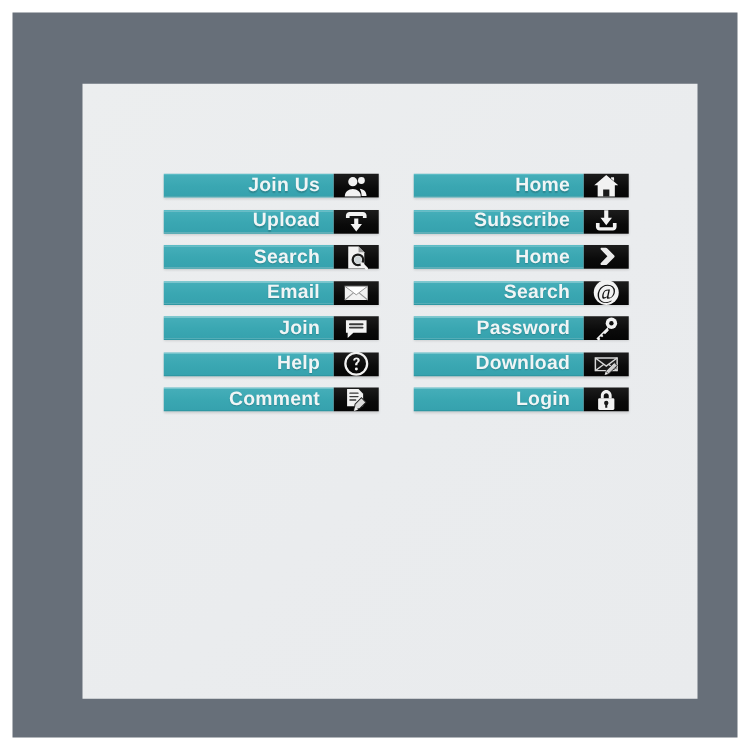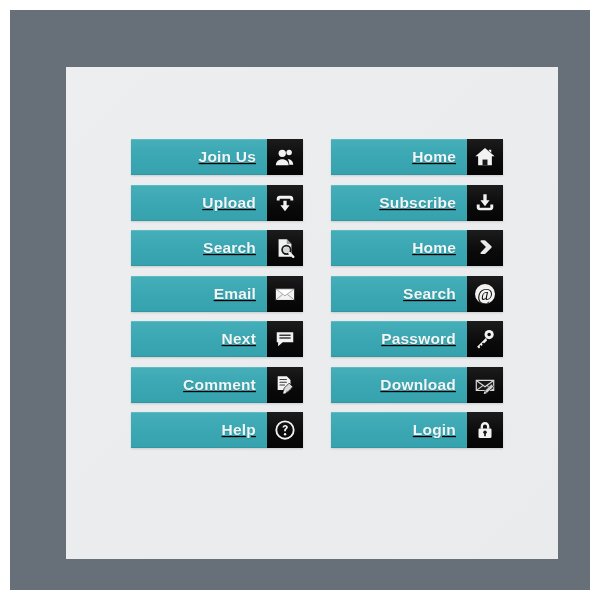--- a/index.html
+++ b/index.html
@@ -56,25 +56,24 @@
 
   .column {
     width: 172px;
     display: flex;
     flex-direction: column;
     gap: 9.5px;
   }
 
   .btn {
     position: relative;
-    height: 36px;
+    height: 19px;
     display: flex;
     align-items: stretch;
     box-shadow: 0 1px 2px rgba(0,0,0,0.14);
-    text-decoration: underline;
   }
 
   .btn-label {
     flex: 1;
     background: #3ba8b4;
     background: linear-gradient(to bottom, #45aeb9 0%, #3aa7b2 52%, #36a2ae 100%);
     display: flex;
     align-items: center;
     justify-content: flex-end;
     padding-right: 11px;
@@ -152,48 +151,48 @@
             <div class="btn-icon">
               <svg width="22" height="22" viewBox="0 0 24 24">
                 <path d="M2 6.5h20v12H2z" fill="#f2f2f2"></path>
                 <path d="M2 6.5l10 7.5 10-7.5z" fill="#ffffff" stroke="#8e8e8e" stroke-width="0.8"></path>
                 <path d="M2 18.5l7.5-6.2M22 18.5l-7.5-6.2" stroke="#9a9a9a" stroke-width="1"></path>
               </svg>
             </div>
           </div>
 
           <div class="btn">
-            <div class="btn-label">Next</div>
+            <div class="btn-label">Join</div>
             <div class="btn-icon">
               <svg width="22" height="22" viewBox="0 0 24 24">
                 <path d="M3 4.5h18v11H9.5L4.5 20v-4.5H3z" fill="#f2f2f2"></path>
                 <path d="M6.5 8h11M6.5 11h11" stroke="#3a3a3a" stroke-width="1.7" stroke-linecap="round"></path>
+              </svg>
+            </div>
+          </div>
+
+          <div class="btn">
+            <div class="btn-label">Help</div>
+            <div class="btn-icon">
+              <svg width="22" height="22" viewBox="0 0 24 24">
+                <circle cx="12" cy="12" r="9.5" fill="none" stroke="#f2f2f2" stroke-width="2"></circle>
+                <path d="M9.3 9.2c0-1.6 1.3-2.7 2.9-2.7 1.7 0 2.9 1 2.9 2.5 0 1.9-2.1 2-2.1 3.8v.6h-2v-.9c0-2 2.1-2.1 2.1-3.4 0-.6-.4-1-1-1-.6 0-1 .4-1 1.1z" fill="#f2f2f2"></path>
+                <circle cx="12.1" cy="16.6" r="1.3" fill="#f2f2f2"></circle>
               </svg>
             </div>
           </div>
 
           <div class="btn">
             <div class="btn-label">Comment</div>
             <div class="btn-icon">
               <svg width="22" height="22" viewBox="0 0 24 24">
                 <path d="M4 2.5h10l4 4v11H4z" fill="#f2f2f2"></path>
                 <path d="M6.5 6h7M6.5 9h7M6.5 12h5" stroke="#3a3a3a" stroke-width="1.2" stroke-linecap="round"></path>
                 <path d="M11 15.5l5.5-5.5 4 4-5.5 5.5-5 1.5z" fill="#dcdcdc" stroke="#2a2a2a" stroke-width="0.9"></path>
                 <path d="M10 21.5l1-3.5 2.6 2.6z" fill="#f2f2f2"></path>
-              </svg>
-            </div>
-          </div>
-
-          <div class="btn">
-            <div class="btn-label">Help</div>
-            <div class="btn-icon">
-              <svg width="22" height="22" viewBox="0 0 24 24">
-                <circle cx="12" cy="12" r="9.5" fill="none" stroke="#f2f2f2" stroke-width="2"></circle>
-                <path d="M9.3 9.2c0-1.6 1.3-2.7 2.9-2.7 1.7 0 2.9 1 2.9 2.5 0 1.9-2.1 2-2.1 3.8v.6h-2v-.9c0-2 2.1-2.1 2.1-3.4 0-.6-.4-1-1-1-.6 0-1 .4-1 1.1z" fill="#f2f2f2"></path>
-                <circle cx="12.1" cy="16.6" r="1.3" fill="#f2f2f2"></circle>
               </svg>
             </div>
           </div>
 
         </div>
 
         <div class="column">
 
           <div class="btn">
             <div class="btn-label">Home</div>

